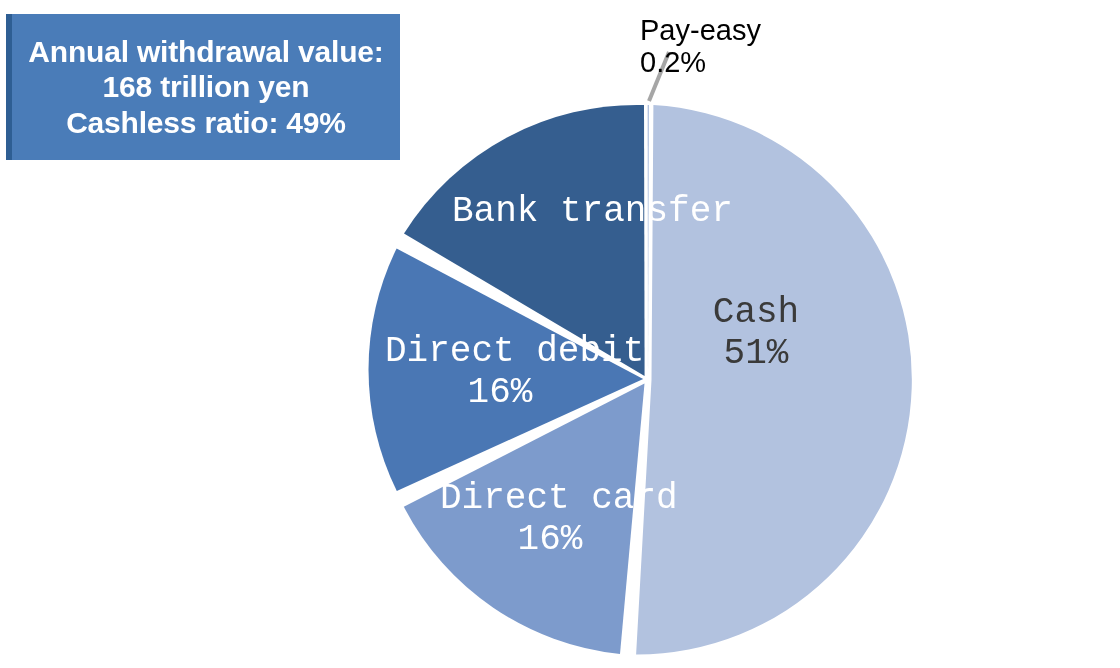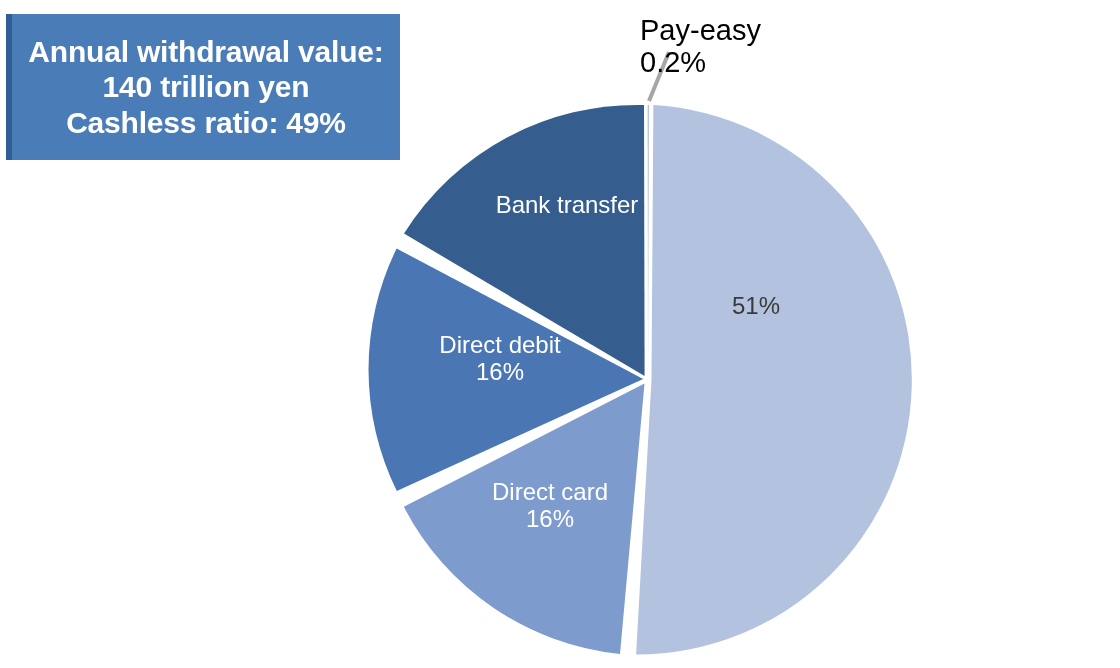--- a/index.html
+++ b/index.html
@@ -58,21 +58,22 @@
   .slice-label {
     position: absolute;
     text-align: center;
     line-height: 1.14;
     white-space: nowrap;
     pointer-events: none;
   }
   .slice-label .lbl-name,
   .slice-label .lbl-value {
     display: block;
-    font-size: 24px;
+    font-size: 36px;
+    font-family: Liberation Mono, monospace;
   }
   .lbl-light { color: #ffffff; }
   .lbl-dark  { color: #3A3A3A; }
 
   .callout-label {
     position: absolute;
     line-height: 1.12;
     white-space: nowrap;
     color: #000000;
   }
@@ -82,21 +83,21 @@
     font-size: 29px;
   }
 </style>
 </head>
 <body style="background: rgb(255, 255, 255);">
 
 <div id="chart-root">
 
   <div class="callout" style="background: rgb(74, 124, 184); border-left-color: rgb(46, 94, 147); color: rgb(255, 255, 255);">
     <span class="callout-line">Annual withdrawal value:</span>
-    <span class="callout-line">140 trillion yen</span>
+    <span class="callout-line">168 trillion yen</span>
     <span class="callout-line">Cashless ratio: 49%</span>
   </div>
 
   <svg class="pie-svg" width="1120" height="668" viewBox="0 0 1120 668">
     <g>
 
       <path fill="#B2C2DF" d="M 651.5 380 L 653.4 105.0 A 275 275 0 0 1 636.1 654.5 Z"></path>
 
       <path fill="#7D9BCC" d="M 644.5 383.5 L 620.0 654.0 A 275 275 0 0 1 403.8 506.8 Z"></path>
 
@@ -104,20 +105,21 @@
 
       <path fill="#355E8F" d="M 644.6 376.0 L 404.0 233.6 A 275 275 0 0 1 644.0 105.0 Z"></path>
 
       <path fill="#B2C2DF" d="M 648 380 L 647.6 105.0 A 275 275 0 0 1 649.0 105.0 Z"></path>
     </g>
 
     <line x1="649" y1="101" x2="669" y2="52" stroke="#A6A6A6" stroke-width="4" stroke-linecap="butt"></line>
   </svg>
 
   <div class="slice-label lbl-dark" style="left: 666px; top: 292px; width: 180px; color: rgb(58, 58, 58);">
+    <span class="lbl-name">Cash</span>
     <span class="lbl-value">51%</span>
   </div>
 
   <div class="slice-label lbl-light" style="left: 440px; top: 478px; width: 220px; color: rgb(255, 255, 255);">
     <span class="lbl-name">Direct card</span>
     <span class="lbl-value">16%</span>
   </div>
 
   <div class="slice-label lbl-light" style="left: 385px; top: 331px; width: 230px; color: rgb(255, 255, 255);">
     <span class="lbl-name">Direct debit</span>

